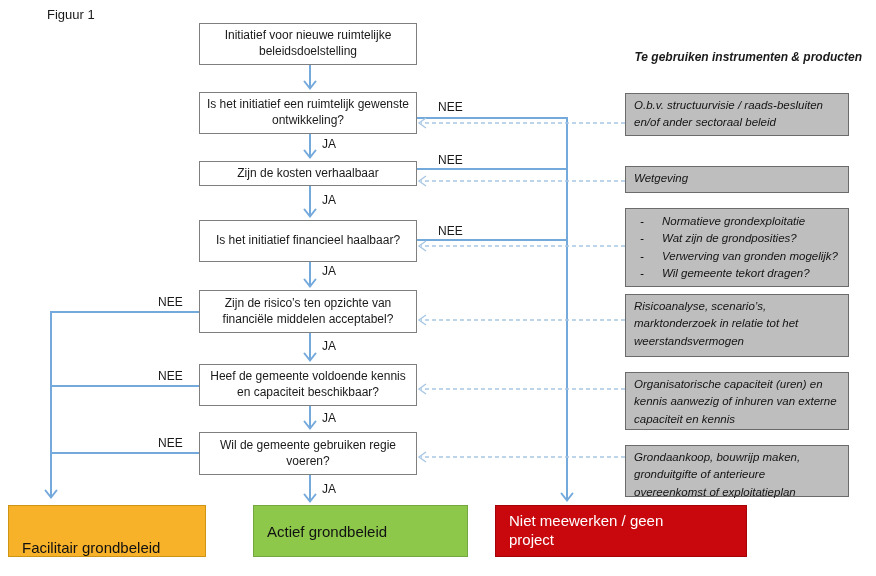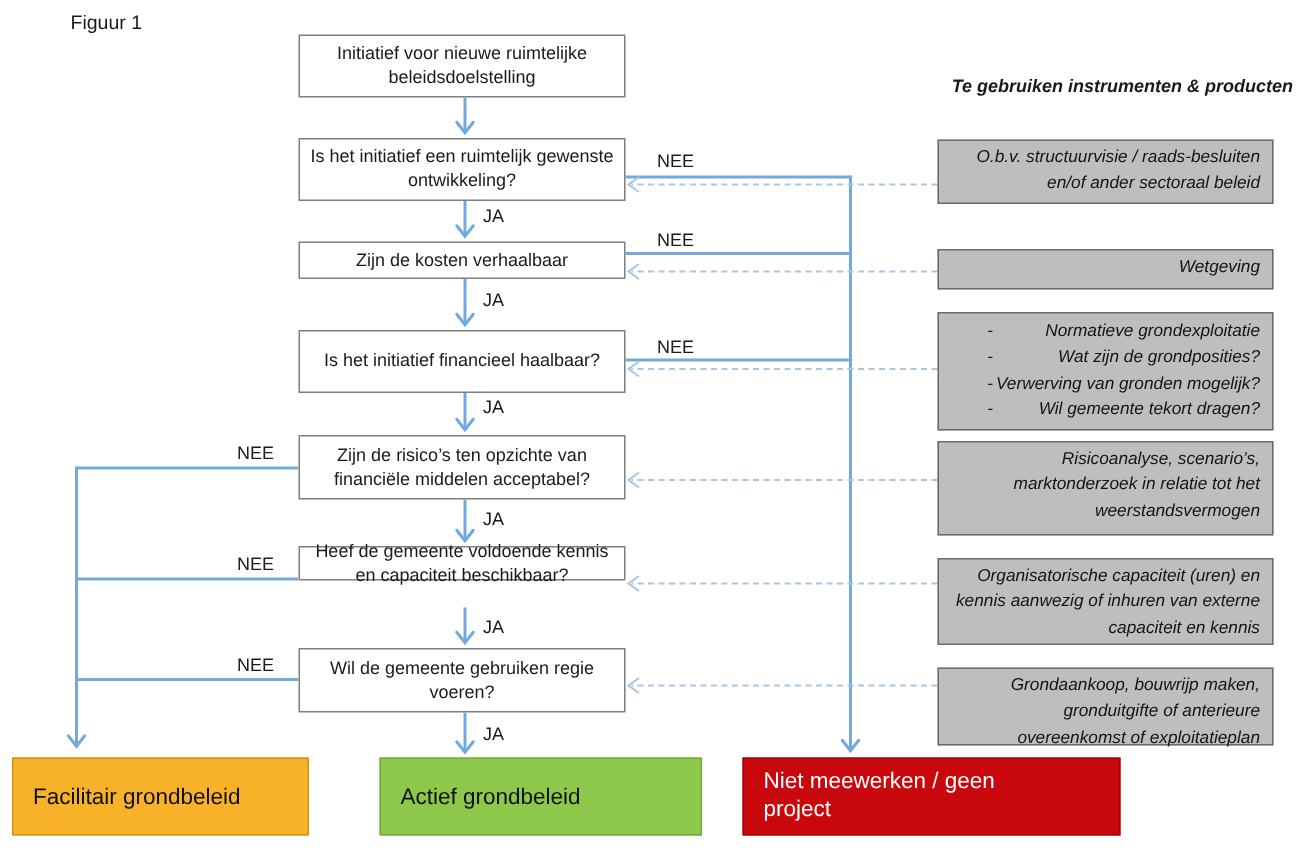--- a/index.html
+++ b/index.html
@@ -19,32 +19,32 @@
     background:#ffffff;border:1.5px solid #7f7f7f;
     display:flex;align-items:center;justify-content:center;text-align:center;
     font-size:12px;line-height:1.32;padding:1px 6px;
   }
   .tag{position:absolute;z-index:3;font-size:12px;color:#1a1a1a;}
   .outcome{
     position:absolute;top:505px;height:52px;z-index:2;box-sizing:border-box;
     display:flex;flex-direction:column;justify-content:center;
     font-size:15px;padding-left:13px;
   }
-  .outcome.facilitair{left:8px;width:198px;background:var(--c-facilitair,#F8B229);border:1.5px solid #CE9414;color:#111;}
+  .outcome.facilitair{left:8px;width:198px;background:var(--c-facilitair,#F8B229);border:1.5px solid #CE9414;color:#111;justify-content:flex-end;}
   .outcome.actief{left:253px;width:215px;background:var(--c-actief,#8DC84B);border:1.5px solid #74A73F;color:#111;}
   .outcome.niet{left:495px;width:252px;background:var(--c-niet,#C9080E);border:1.5px solid #A50309;color:#ffffff;line-height:1.25;}
   .outcome.niet .wrap{max-width:168px;}
   .instr-header{
     position:absolute;left:628px;top:50px;width:234px;z-index:2;
     text-align:right;font-weight:bold;font-style:italic;font-size:12px;line-height:1.3;
   }
   .gray{
     position:absolute;left:625px;width:224px;z-index:2;box-sizing:border-box;
     background:var(--c-graybox,#BEBEBE);border:1.5px solid #6b6b6b;
-    font-style:italic;font-size:11.5px;line-height:1.5;padding:3px 8px;color:#141414;text-align:right;
+    font-style:italic;font-size:11.5px;line-height:1.5;padding:3px 8px;color:#141414;
   }
   .gray .brow{display:flex;}
   .gray .bdash{width:28px;flex:0 0 28px;padding-left:6px;box-sizing:border-box;}
   .gray .btxt{flex:1;}
 </style>
 </head>
 <body>
 
 <div class="canvas">
 
@@ -99,21 +99,21 @@
       <line class="dash-line" x1="625" y1="457" x2="421" y2="457"></line>
         <polyline class="dash-head" points="426,452 419,457 426,462"></polyline>
     </g>
   </svg>
 
   <div class="qbox" style="top:92px;height:42px">Is het initiatief een ruimtelijk gewenste ontwikkeling?</div>
   <div class="qbox" style="top:23px;height:42px">Initiatief voor nieuwe ruimtelijke beleidsdoelstelling</div>
   <div class="qbox" style="top:161px;height:25px">Zijn de kosten verhaalbaar</div>
   <div class="qbox" style="top:220px;height:42px">Is het initiatief financieel haalbaar?</div>
   <div class="qbox" style="top:290px;height:43px">Zijn de risico’s ten opzichte van financiële middelen acceptabel?</div>
-  <div class="qbox" style="top:364px;height:23px">Heef de gemeente voldoende kennis en capaciteit beschikbaar?</div>
+  <div class="qbox" style="top:364px;height:42px">Heef de gemeente voldoende kennis en capaciteit beschikbaar?</div>
   <div class="qbox" style="top:432px;height:43px">Wil de gemeente gebruiken regie voeren?</div>
 
   <span class="tag" style="left:322px;top:137px">JA</span>
   <span class="tag" style="left:322px;top:193px">JA</span>
   <span class="tag" style="left:322px;top:264px">JA</span>
   <span class="tag" style="left:322px;top:339px">JA</span>
   <span class="tag" style="left:322px;top:411px">JA</span>
   <span class="tag" style="left:322px;top:482px">JA</span>
 
   <span class="tag" style="left:438px;top:100px">NEE</span>

